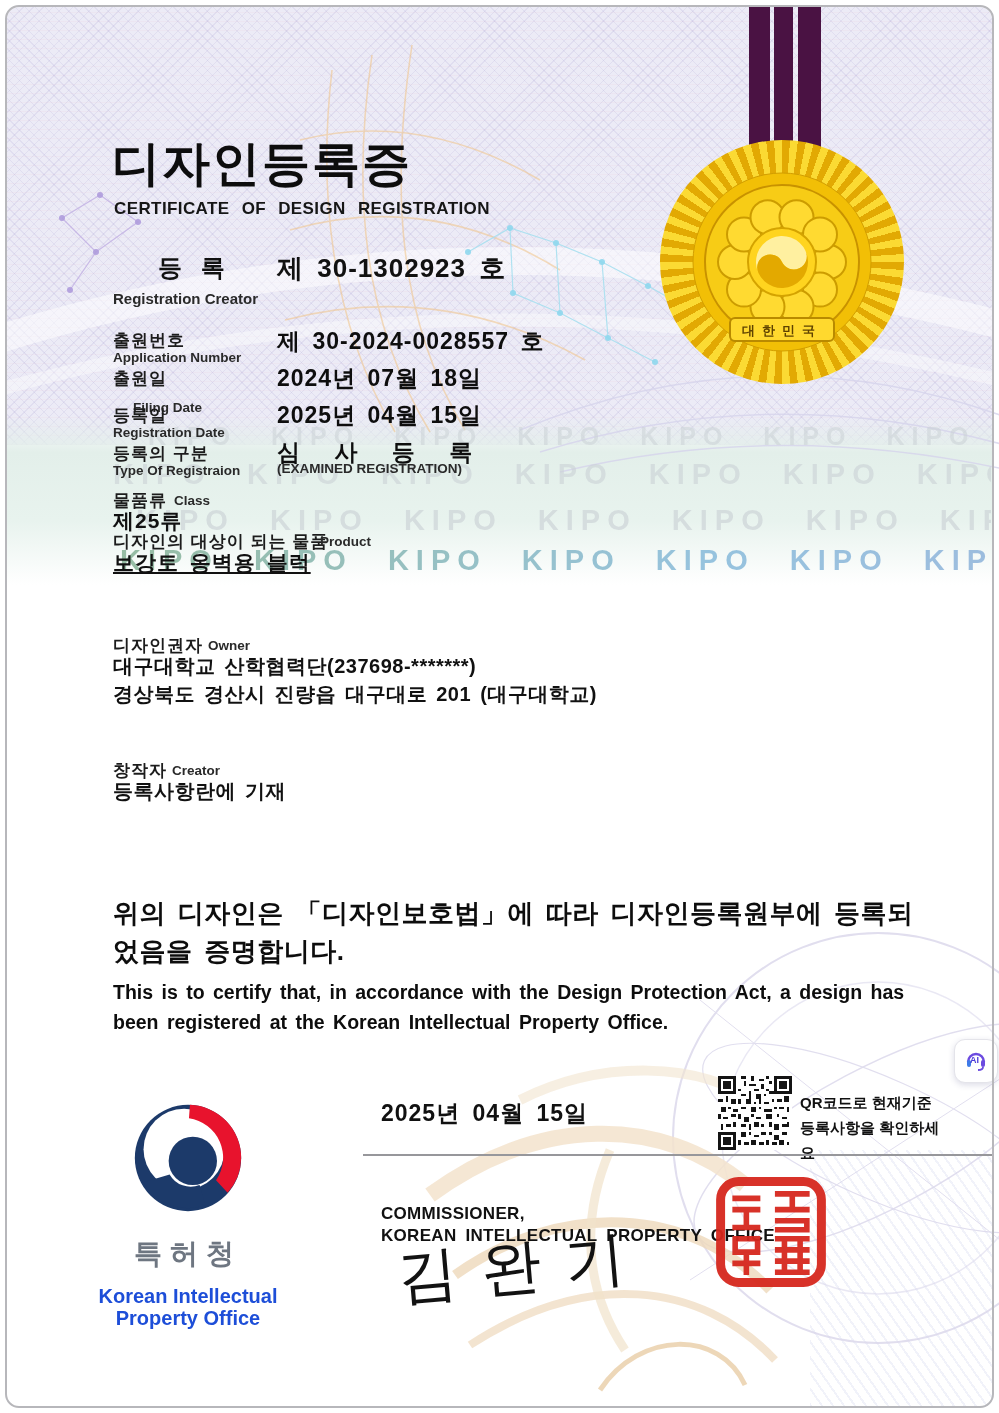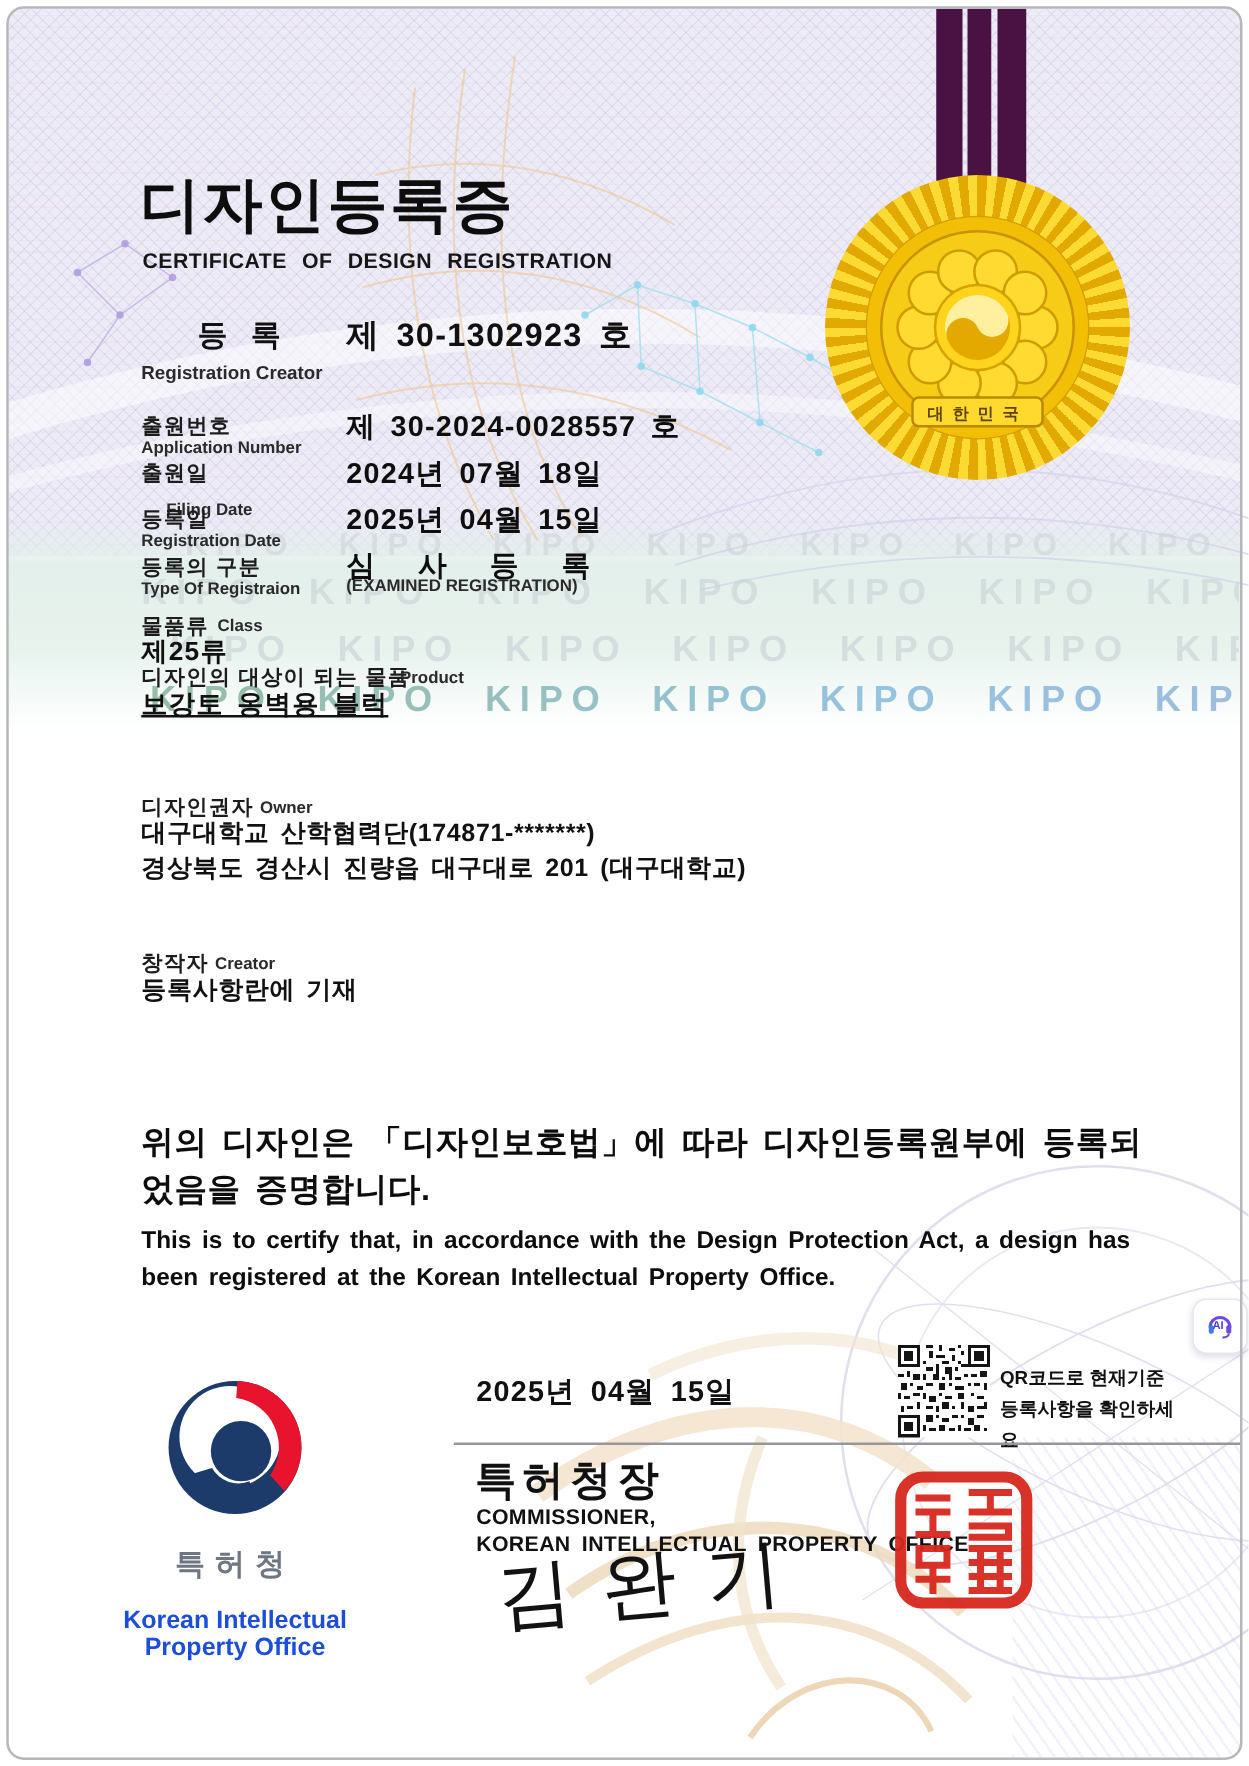--- a/index.html
+++ b/index.html
@@ -47,21 +47,21 @@
   .stmt-en{left:113px;top:977px;width:820px;font-size:19.5px;font-weight:700;line-height:30px;
            word-spacing:3px;color:#0d0d0d;}
   .issue-date{left:381px;top:1098px;font-size:23px;font-weight:700;letter-spacing:1px;word-spacing:5px;}
   .qr-caption{left:800px;top:1090px;width:150px;text-align:left;font-size:15px;font-weight:700;line-height:25px;}
   .rule{left:363px;top:1154px;width:629px;height:2px;background:#97979b;}
   .comm-ko{left:380px;top:1162px;font-size:33px;font-weight:800;letter-spacing:5px;}
   .comm-en1{left:381px;top:1204px;font-size:17px;font-weight:700;letter-spacing:.3px;}
   .comm-en2{left:381px;top:1226px;font-size:17px;font-weight:700;letter-spacing:.3px;word-spacing:4px;}
   .signature{left:394px;top:1238px;font-size:60px;font-weight:400;letter-spacing:24px;color:#121212;
              transform:rotate(-5deg);transform-origin:left top;}
-  .logo-name{left:98px;top:1235px;width:180px;text-align:center;font-size:24px;font-weight:600;
+  .logo-name{left:98px;top:1235px;width:180px;text-align:center;font-size:28px;font-weight:600;
              letter-spacing:8px;color:#6E7681;}
   .logo-en{left:78px;top:1285px;width:220px;text-align:center;font-size:20px;line-height:22px;
            font-weight:600;color:#1d4ed8;}
   .ai-btn{left:954px;top:1039px;width:42px;height:42px;border-radius:11px;background:#fff;
           border:1px solid #E4E4EA;box-shadow:0 2px 6px rgba(60,60,120,.18);cursor:pointer;}
   .ai-label{position:absolute;left:15px;top:15px;font-size:9px;font-weight:800;color:#4B3BD8;}
   .page-border{position:absolute;inset:5px;border:2px solid #B7B7BB;border-radius:14px;pointer-events:none;}
   svg text{font-family:"Liberation Sans","DejaVu Sans",sans-serif;}
 </style>
 </head>
@@ -203,21 +203,21 @@
 
   <div class="abs ko-label" style="left:113px;top:489px;">물품류</div>
   <div class="abs en-label" style="left:174px;top:493px;text-align:center;">Class</div>
   <div class="abs big-value" style="left:113px;top:507px;">제25류</div>
   <div class="abs ko-label" style="left:113px;top:530px;">디자인의 대상이 되는 물품</div>
   <div class="abs en-label" style="left:320px;top:534px;">Product</div>
   <div class="abs big-value" style="left:113px;top:549px;text-decoration:underline;">보강토 옹벽용 블럭</div>
 
   <div class="abs ko-label" style="left:113px;top:634px;">디자인권자</div>
   <div class="abs en-label" style="left:208px;top:638px;">Owner</div>
-  <div class="abs owner-line" style="left:113px;top:653px;">대구대학교 산학협력단(174871-*******)</div>
+  <div class="abs owner-line" style="left:113px;top:653px;">대구대학교 산학협력단(237698-*******)</div>
   <div class="abs owner-line" style="left:113px;top:681px;">경상북도 경산시 진량읍 대구대로 201 (대구대학교)</div>
 
   <div class="abs ko-label" style="left:113px;top:759px;">창작자</div>
   <div class="abs en-label" style="left:172px;top:763px;">Creator</div>
   <div class="abs owner-line" style="left:113px;top:778px;">등록사항란에 기재</div>
 
   <div class="abs stmt-ko">위의 디자인은 「디자인보호법」에 따라 디자인등록원부에 등록되었음을 증명합니다.</div>
   <div class="abs stmt-en">This is to certify that, in accordance with the Design Protection Act, a design has been registered at the Korean Intellectual Property Office.</div>
 
   <div class="abs issue-date">2025년 04월 15일</div>
@@ -307,21 +307,20 @@
         <rect x="24" y="25" width="2" height="2"></rect>
         <rect x="27" y="26" width="1" height="1"></rect>
     </g>
   </svg>
   <div class="abs qr-caption">
     <div>QR코드로 현재기준</div>
     <div>등록사항을 확인하세요</div>
   </div>
 
   <div class="abs rule"></div>
-  <div class="abs comm-ko">특허청장</div>
   <div class="abs comm-en1">COMMISSIONER,</div>
   <div class="abs comm-en2">KOREAN INTELLECTUAL PROPERTY OFFICE</div>
   <div class="abs signature">김완기</div>
 
   <svg class="abs" style="left:714px;top:1176px;" width="114" height="112" viewBox="0 0 100 100" opacity="0.95">
     <rect x="5" y="5" width="90" height="90" rx="16" fill="none" stroke="#D6281E" stroke-width="8"></rect>
     <g stroke="#D6281E" stroke-width="5" fill="none" stroke-linecap="square">
       <path d="M18 20 h20 M18 30 h20 M28 30 v16 M18 46 h20"></path>
       <path d="M56 16 h26 M69 16 v14 M56 30 h26 M56 40 h26 v8 h-26"></path>
       <path d="M18 56 h20 v12 h-20 z M18 78 h20 M28 68 v18"></path>

